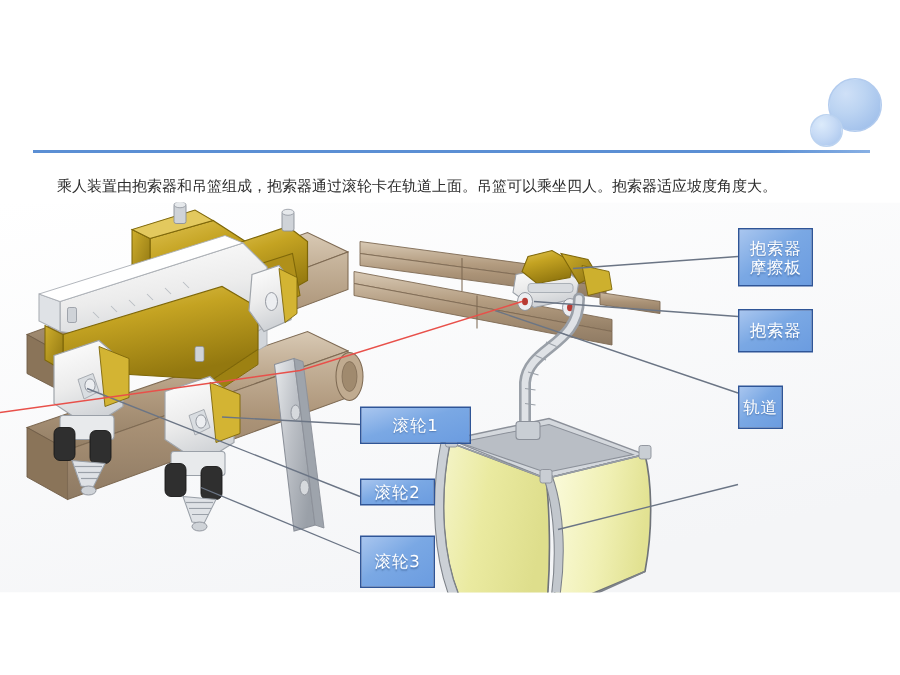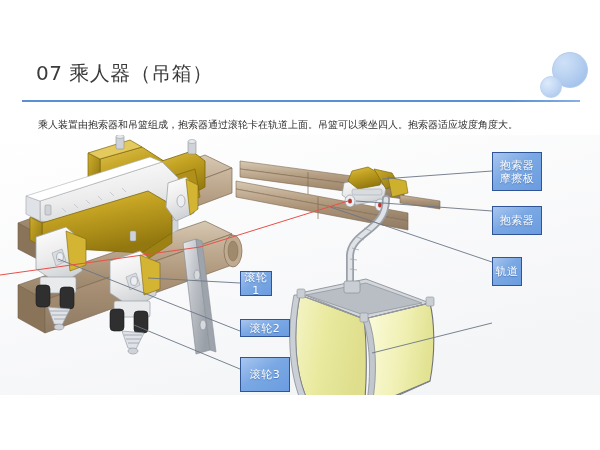--- a/index.html
+++ b/index.html
@@ -95,33 +95,32 @@
     letter-spacing: 0.5px;
     text-shadow: 0 1px 1px rgba(40,70,120,0.45);
   }
   .callout .ln { display: block; }
 
   .cal-mocabanban { left: 492px; top: 152px; width: 50px; height: 39px; }
   .cal-baosuoqi   { left: 492px; top: 206px; width: 50px; height: 29px; }
   .cal-guidao     { left: 492px; top: 257px; width: 30px; height: 29px; }
   .cal-diaolan    { left: 492px; top: 309px; width: 50px; height: 29px; }
 
-  .cal-gunlun1 { left: 240px; top: 271px; width: 32px; height: 25px; }
+  .cal-gunlun1 { left: 240px; top: 271px; width: 74px; height: 25px; }
   .cal-gunlun2 { left: 240px; top: 319px; width: 50px; height: 18px; }
   .cal-gunlun3 { left: 240px; top: 357px; width: 50px; height: 35px; }
 </style>
 </head>
 <body>
 
 <div id="slide">
 
   <div class="deco-circle-lg"></div>
   <div class="deco-circle-sm"></div>
 
-  <div class="slide-title">07 乘人器（吊箱）</div>
   <div class="title-rule"></div>
 
   <div class="subtitle">乘人装置由抱索器和吊篮组成，抱索器通过滚轮卡在轨道上面。吊篮可以乘坐四人。抱索器适应坡度角度大。</div>
 
   <div id="diagram">
     <svg width="600" height="260" viewBox="0 0 600 260" xmlns="http://www.w3.org/2000/svg">
       <defs>
         <linearGradient id="railG" x1="0" y1="0" x2="0" y2="1">
           <stop offset="0%" stop-color="#cbb9a1"></stop>
           <stop offset="45%" stop-color="#ab9377"></stop>

